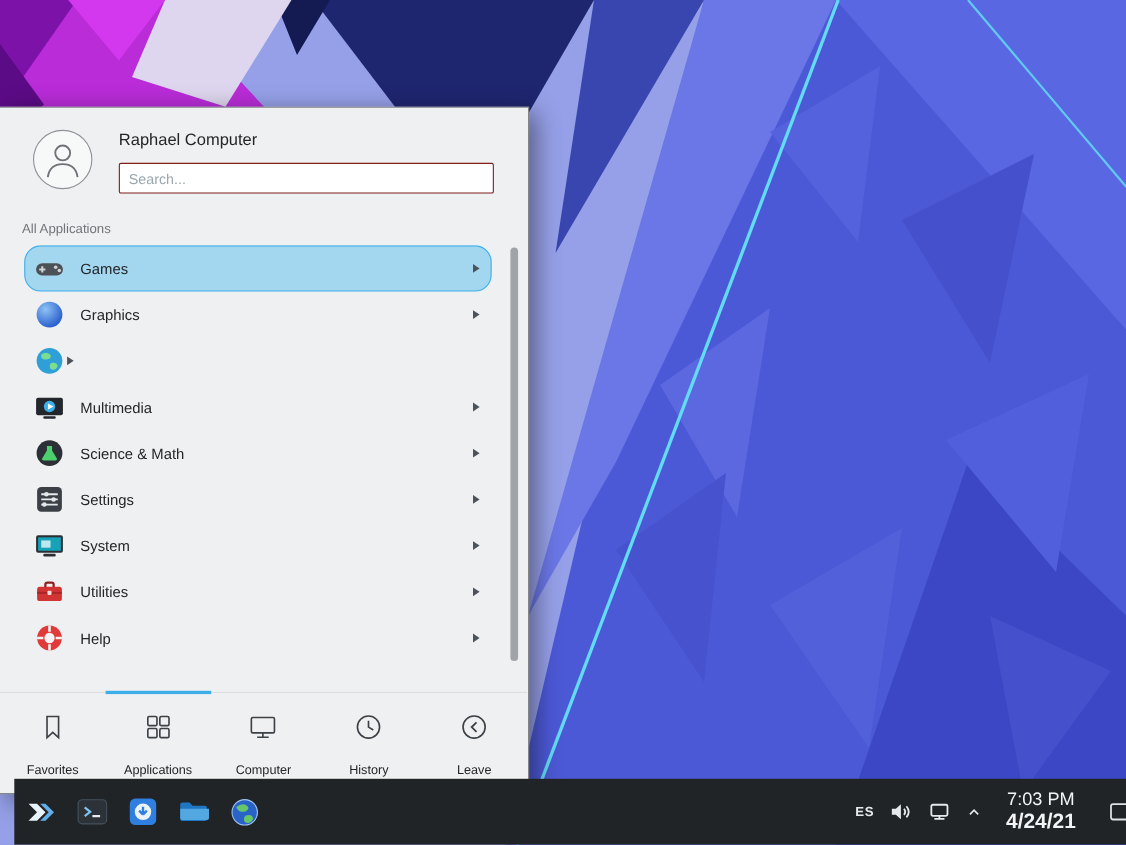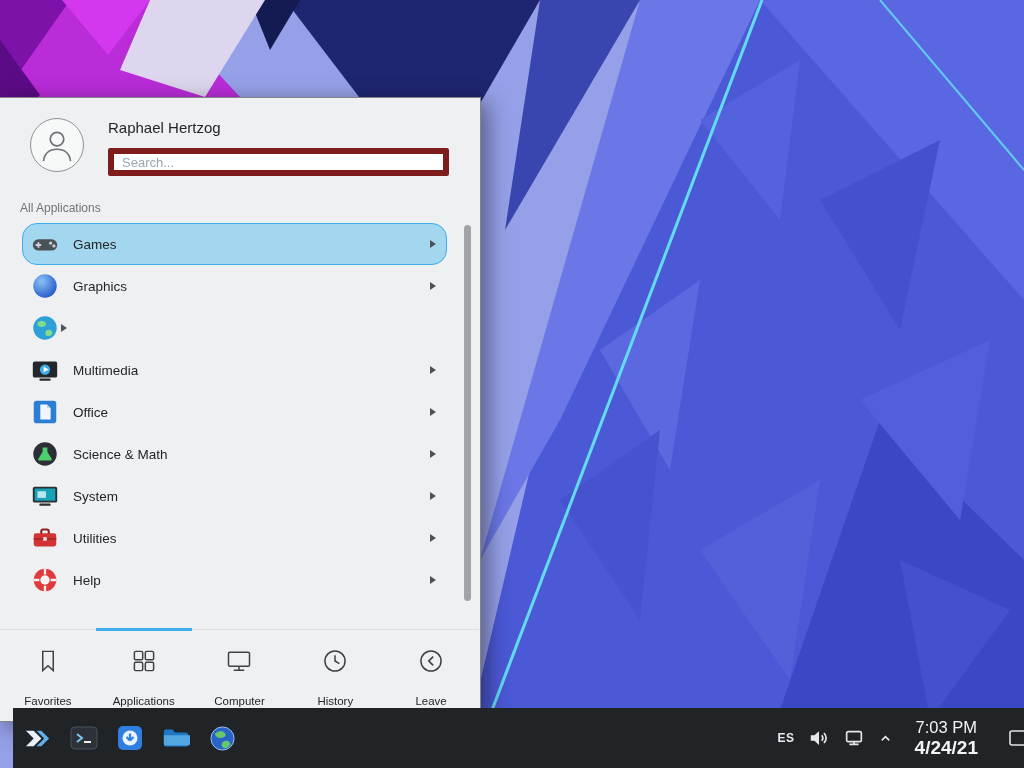--- a/index.html
+++ b/index.html
@@ -35,21 +35,21 @@
   }
   .launcher-header { position:relative; height:103px; }
   .avatar {
     position:absolute; left:30px; top:20px; width:54px; height:54px;
     border:1px solid #8d9298; border-radius:50%; background:#f7f8f8;
     display:flex; align-items:center; justify-content:center; cursor:pointer;
   }
   .user-name { position:absolute; left:108px; top:21px; font-size:15px; color:#232629; }
   .search {
     position:absolute; left:108px; top:50px; width:341px; height:28px;
-    border:6px solid #7f1d1d; border-radius:2px; background:#ffffff;
+    border:1px solid #7f1d1d; border-radius:2px; background:#ffffff;
     font-family:"Liberation Sans", sans-serif; font-size:13px; color:#232629;
     padding:0 8px; outline:none;
   }
   .search::placeholder { color:#9aa7b0; }
 
   .section-label { position:absolute; left:20px; top:103px; font-size:12px; color:#70757a; }
 
   .cat-list { position:absolute; left:0; top:125px; width:481px; height:408px; overflow:hidden; }
   .cat-row {
     height:42px; margin:0 34px 0 22px; display:flex; align-items:center;
@@ -106,21 +106,21 @@
 
 <div class="launcher">
 
   <div class="launcher-header">
     <div class="avatar">
       <svg width="44" height="44" viewBox="0 0 52 52">
         <circle cx="26" cy="19" r="8" fill="none" stroke="#6e7378" stroke-width="2"></circle>
         <path d="M10 45 q2 -14 16 -14 q14 0 16 14" fill="none" stroke="#6e7378" stroke-width="2"></path>
       </svg>
     </div>
-    <div class="user-name">Raphael Hertzog</div>
+    <div class="user-name">Raphael Computer</div>
     <input class="search" type="text" placeholder="Search..." style="">
   </div>
 
   <div class="section-label">All Applications</div>
 
   <div class="cat-list">
 
     <div class="cat-row selected">
       <span class="cat-icon">
         <svg width="30" height="30" viewBox="0 0 32 32">
@@ -167,43 +167,45 @@
           <rect x="3" y="7" width="26" height="17" rx="2" fill="#23272c"></rect>
           <circle cx="16" cy="15.5" r="5.5" fill="#3daee9"></circle>
           <polygon points="14.5,12.5 20,15.5 14.5,18.5" fill="#ffffff"></polygon>
           <rect x="10" y="25" width="12" height="2.5" rx="1" fill="#23272c"></rect>
         </svg>
       </span>
       <span class="cat-label">Multimedia</span>
       <span class="cat-arrow"></span>
     </div>
 
-    <div class="cat-row">
-      <span class="cat-icon">
-        <svg width="30" height="30" viewBox="0 0 32 32">
-          <rect x="4" y="4" width="24" height="24" rx="3" fill="#2a7fd4"></rect>
-          <path d="M11 8 h7 l4 4 v12 h-11 z" fill="#f2f6fa"></path>
-          <path d="M18 8 l4 4 h-4 z" fill="#c9d6e2"></path>
-        </svg>
-      </span>
-      <span class="cat-label">Office</span>
-      <span class="cat-arrow"></span>
-    </div>
 
     <div class="cat-row">
       <span class="cat-icon">
         <svg width="30" height="30" viewBox="0 0 32 32">
           <circle cx="16" cy="16" r="12.5" fill="#2c3036"></circle>
           <path d="M13.5 9 h5 v4.5 l4.5 7.5 q1 2 -1.5 2 h-11 q-2.5 0 -1.5 -2 l4.5 -7.5 z" fill="#4cd06e"></path>
         </svg>
       </span>
       <span class="cat-label">Science &amp; Math</span>
       <span class="cat-arrow"></span>
     </div>
 
+    <div class="cat-row">
+      <span class="cat-icon">
+        <svg width="30" height="30" viewBox="0 0 32 32">
+          <rect x="4" y="4" width="24" height="24" rx="4" fill="#3b4046"></rect>
+          <path d="M8 11 h16 M8 16 h16 M8 21 h16" stroke="#e6e9eb" stroke-width="1.8"></path>
+          <circle cx="13" cy="11" r="2.2" fill="#e6e9eb"></circle>
+            <circle cx="20" cy="16" r="2.2" fill="#e6e9eb"></circle>
+            <circle cx="11" cy="21" r="2.2" fill="#e6e9eb"></circle>
+        </svg>
+      </span>
+      <span class="cat-label">Settings</span>
+      <span class="cat-arrow"></span>
+    </div>
 
     <div class="cat-row">
       <span class="cat-icon">
         <svg width="30" height="30" viewBox="0 0 32 32">
           <rect x="3" y="6" width="26" height="17" rx="2" fill="#2b2f34"></rect>
           <rect x="5" y="8" width="22" height="13" fill="#17a2b8"></rect>
           <rect x="8" y="11" width="9" height="7" fill="#d9f3f7" opacity="0.85"></rect>
           <rect x="10" y="24" width="12" height="2.5" rx="1" fill="#2b2f34"></rect>
         </svg>
       </span>

